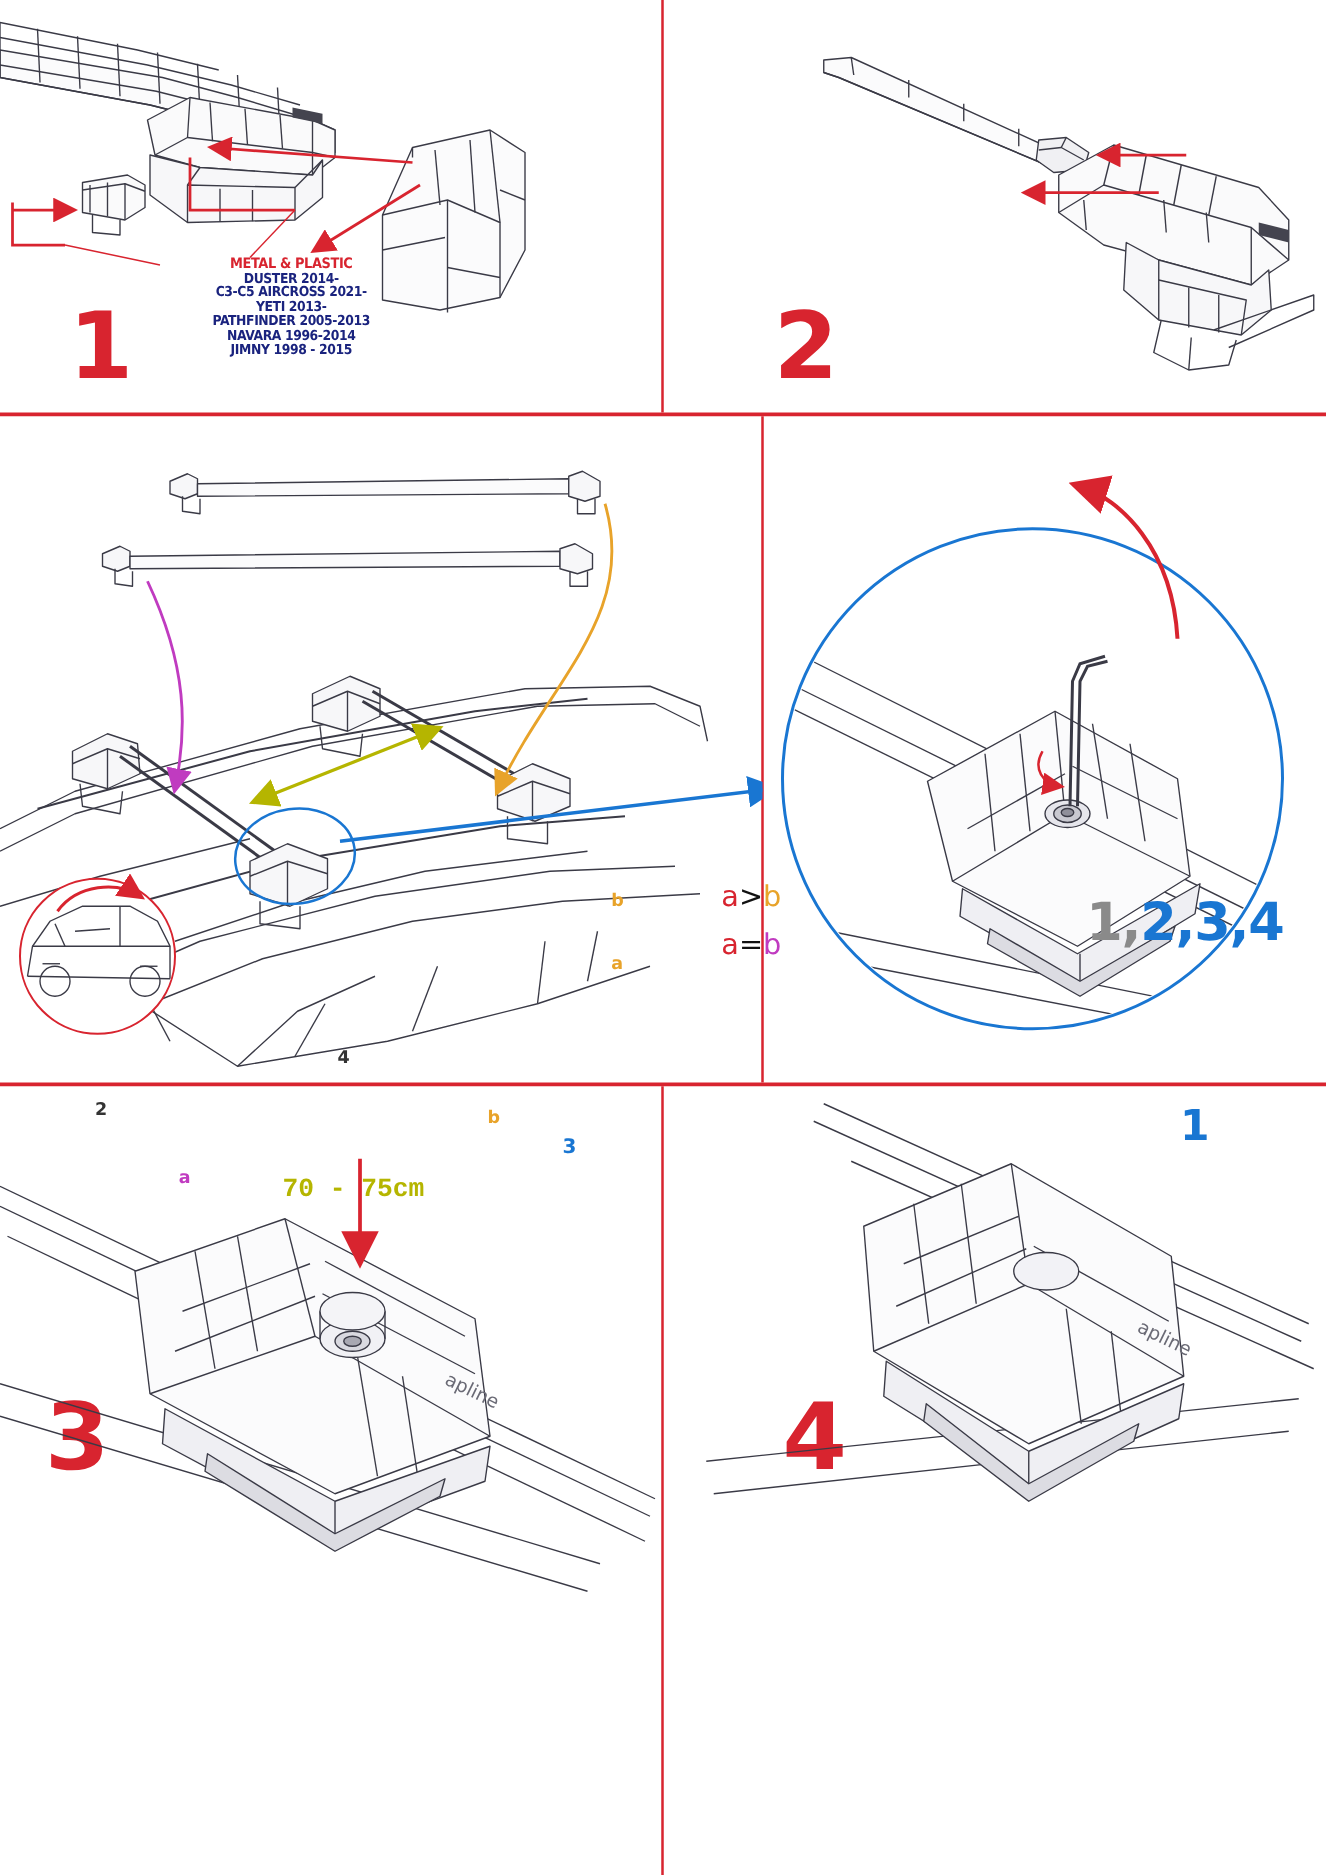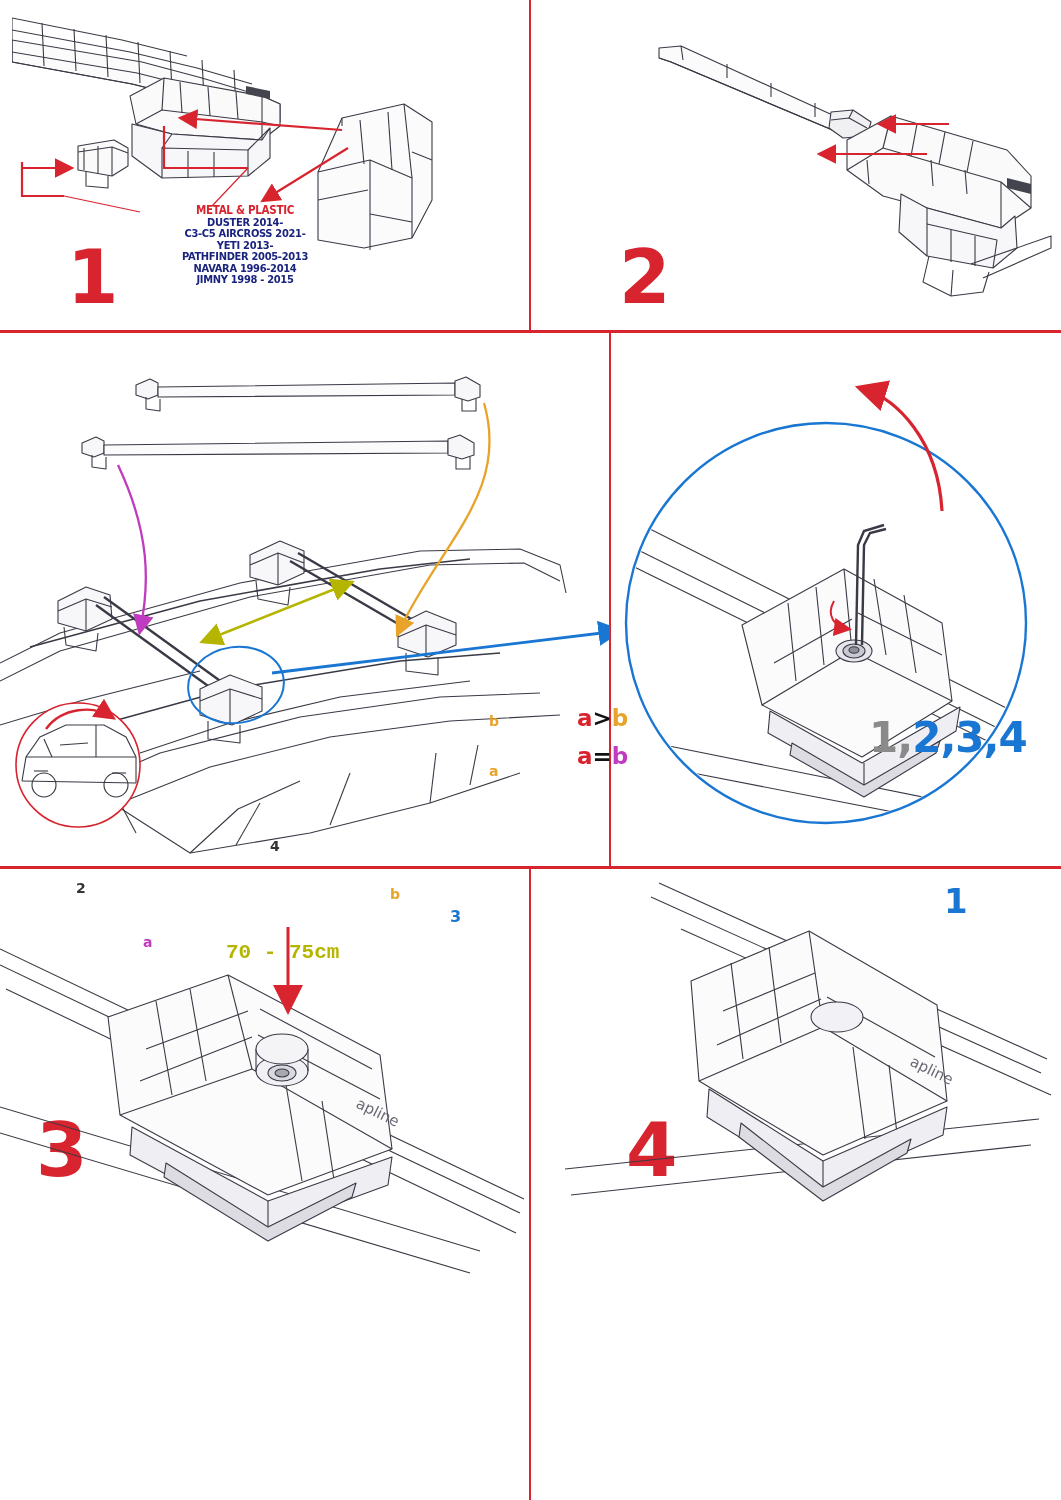--- a/index.html
+++ b/index.html
@@ -43,21 +43,21 @@
     font-family: "DejaVu Sans", sans-serif;
     font-weight: bold;
     line-height: 1;
     letter-spacing: -1px;
   }
   .step-big { font-size: 74px; }
 
   .panel { position: absolute; }
 
   
-  #panel1 { left: 12px; top: 0; width: 590px; height: 330px; }
+  #panel1 { left: 0; top: 0; width: 590px; height: 330px; }
   #panel2 { left: 531px; top: 0; width: 530px; height: 330px; }
   #panel3 { left: 0; top: 333px; width: 610px; height: 533px; }
   #panel4 { left: 612px; top: 333px; width: 449px; height: 533px; }
   #panel5 { left: 0; top: 869px; width: 530px; height: 631px; }
   #panel6 { left: 531px; top: 869px; width: 530px; height: 631px; }
 
   svg { display: block; }
 
   .metal-plastic {
     position: absolute;
@@ -70,21 +70,21 @@
     font-weight: bold;
     line-height: 11.5px;
     letter-spacing: -0.3px;
   }
   .metal-plastic .mp-title { color: #d8242f; font-size: 11.5px; }
   .metal-plastic .mp-list { color: #1a237e; }
 
   .ab-eq {
     position: absolute;
     font-family: "DejaVu Sans", sans-serif;
-    font-weight: bold;
+    font-weight: normal;
     font-size: 23px;
     letter-spacing: 0px;
   }
   .ab-a { color: #d8242f; }
   .ab-op { color: #111; }
   .ab-b { color: #e8a32a; }
   .ab-b2 { color: #c03bc0; }
 
   .label-1234 {
     position: absolute;

